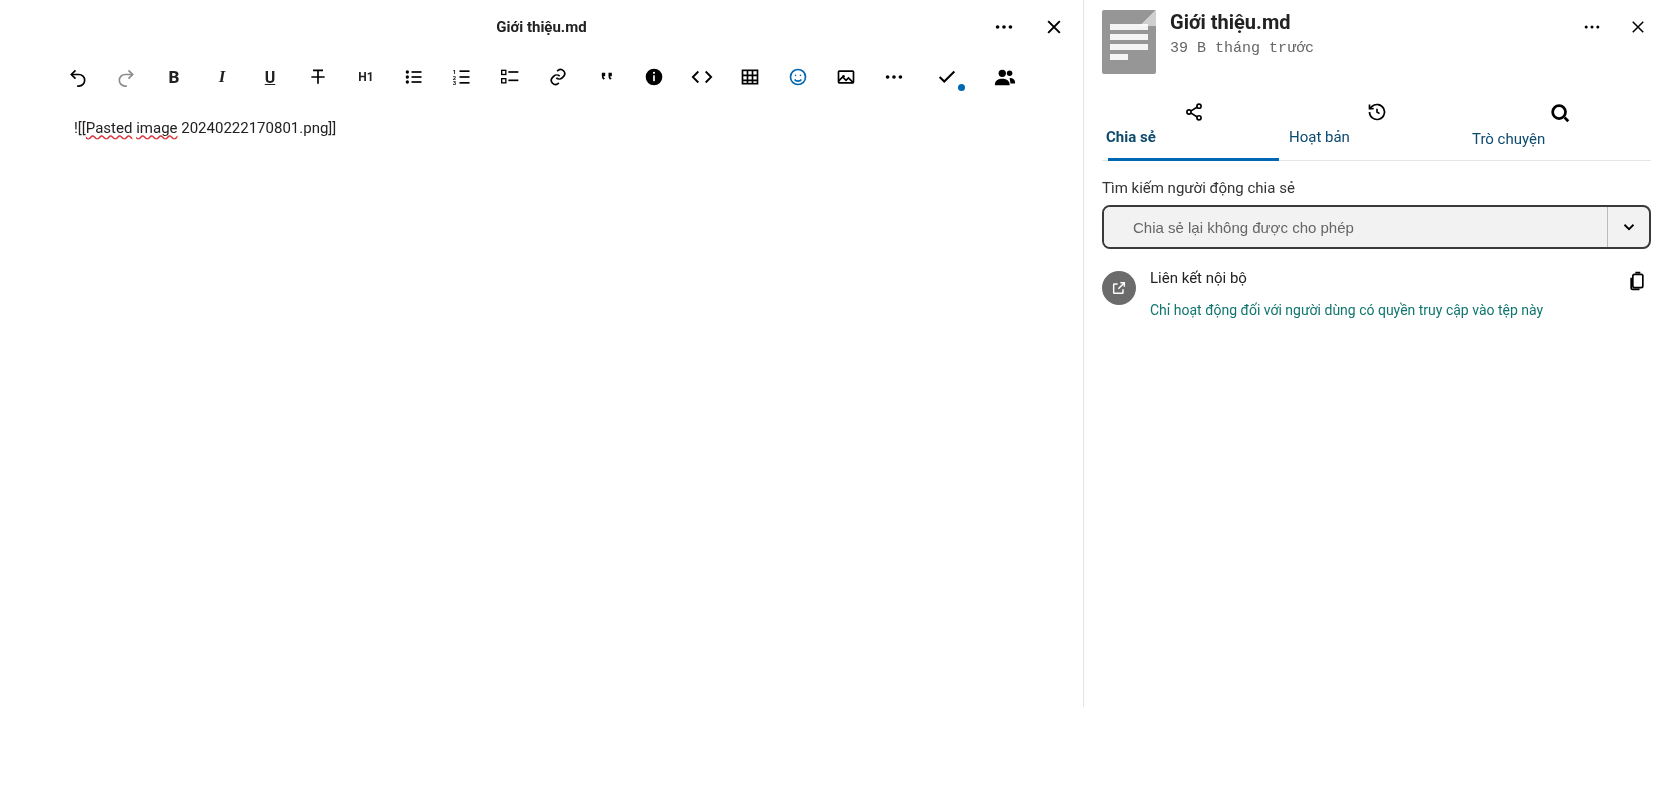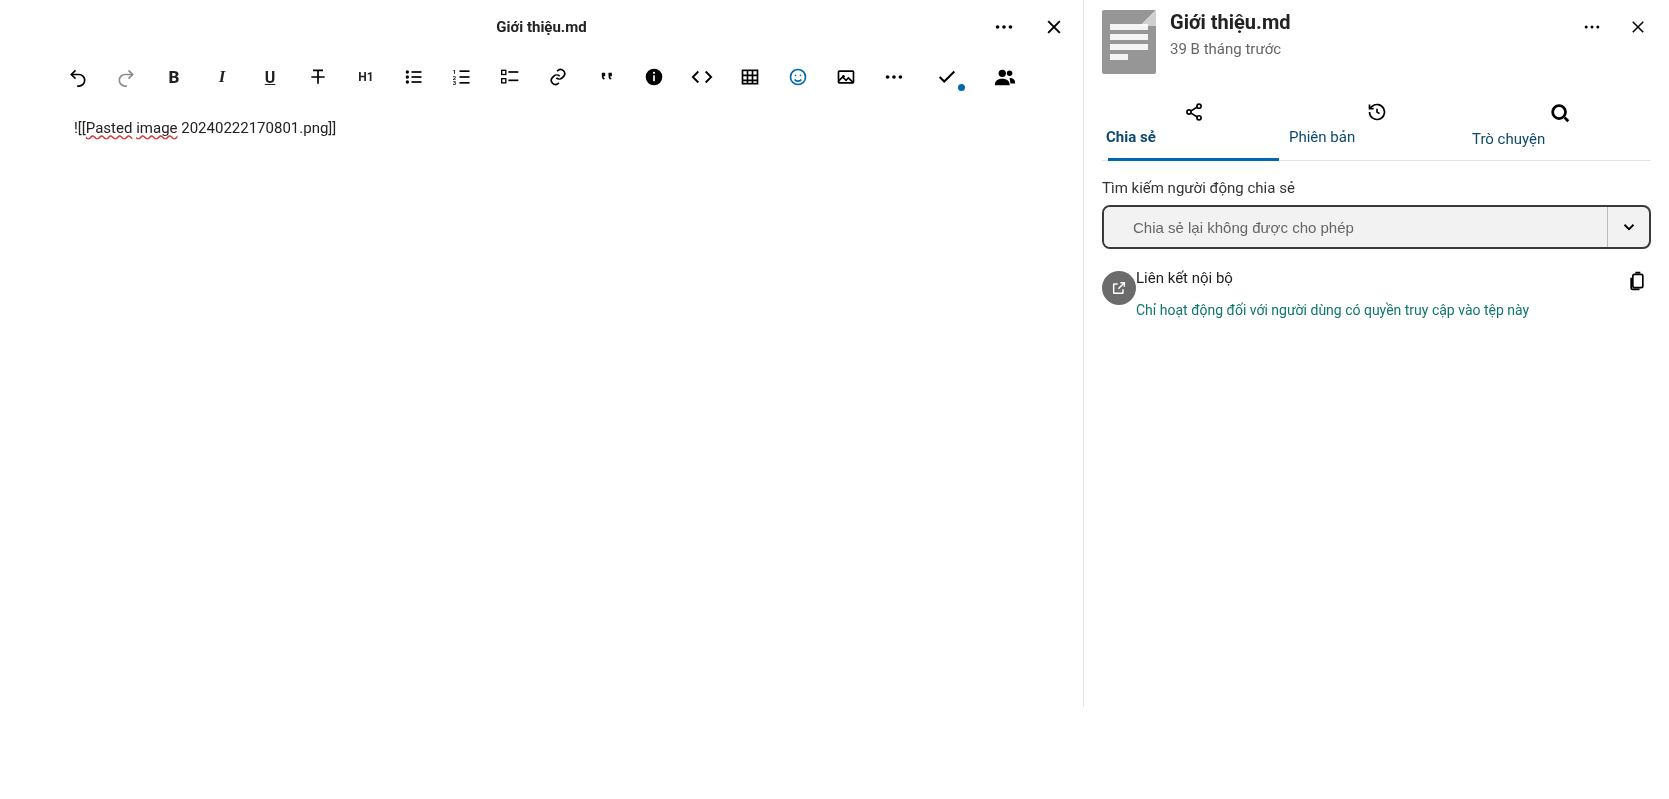--- a/index.html
+++ b/index.html
@@ -17,33 +17,33 @@
   .editor-body { flex: 1; padding: 16px 54px 16px 74px; font-size: 15px; line-height: 1.6; }
   .spell-under { text-decoration: underline wavy #d9363e; text-decoration-skip-ink: none; }
   .divider { width: 1px; background: #e5e5e5; }
   .side-pane { flex: 1; display: flex; flex-direction: column; padding: 10px 18px 0 18px; min-width: 0; }
   .side-header { display: flex; align-items: flex-start; gap: 14px; position: relative; padding-bottom: 14px; }
   .file-icon { width: 54px; height: 64px; background: #969696; border-radius: 2px; position: relative; flex: 0 0 54px; }
   .file-icon::before { content: ""; position: absolute; top: 0; right: 0; width: 16px; height: 16px; background: linear-gradient(135deg, transparent 49%, #cfcfcf 50%); }
   .file-icon::after { content: ""; position: absolute; left: 8px; top: 14px; right: 8px; height: 6px; background: #fff; box-shadow: 0 10px 0 #fff, 0 20px 0 #fff; opacity: .9; }
   .file-icon .short-line { position: absolute; left: 8px; top: 44px; width: 18px; height: 6px; background: #fff; opacity:.9;}
   .side-title { font-weight: 700; font-size: 20px; line-height: 1.2; }
-  .side-sub { color: #666; font-size: 15px; margin-top: 6px; }
+  .side-sub { color: #666; font-size: 15px; margin-top: 6px; font-family: Liberation Mono, monospace; }
   .side-header-actions { position: absolute; right: -6px; top: -2px; display: flex; gap: 8px; }
   .tabs { display: flex; border-bottom: 1px solid #e5e5e5; margin-top: 6px; }
   .tab { flex: 1; text-align: left; padding: 8px 4px 12px 4px; font-size: 15px; color: #0c4a6e; cursor: pointer; position: relative; }
   .tab svg { display: block; margin: 0 auto 6px; }
   .tab.active { font-weight: 700; }
   .tab.active::after { content: ""; position: absolute; left: 6px; right: 6px; bottom: -1px; height: 3px; background: #0068b3; }
   .section-label { font-size: 15px; color: #333; margin: 18px 0 8px; }
   .combo { display: flex; border: 2px solid #3a3a3a; border-radius: 8px; overflow: hidden; height: 44px; background: #f2f2f2; }
   .combo input { flex: 1; border: none; background: #f2f2f2; padding: 0 29px; font-size: 15px; color: #555; outline: none; }
   .combo input::placeholder { color: #666; }
   .combo .chev { width: 42px; border-left: 1px solid #bbb; display: flex; align-items: center; justify-content: center; cursor: pointer; }
-  .link-card { display: flex; margin-top: 20px; align-items: flex-start; }
+  .link-card { display: flex; gap: 14px; margin-top: 20px; align-items: flex-start; }
   .link-badge { width: 34px; height: 34px; border-radius: 50%; background: #6b6b6b; display: flex; align-items: center; justify-content: center; flex: 0 0 34px; margin-top: 2px; }
   .link-texts { flex: 1; }
   .link-title { font-size: 15px; color: #222; }
   .link-desc { font-size: 14px; color: #0f766e; line-height: 1.35; margin-top: 14px; }
   .copy-btn { flex: 0 0 28px; display:flex; align-items:center; justify-content:center; cursor:pointer; margin-top:2px;}
   svg { display:block; }
 </style>
 </head>
 <body>
 
@@ -237,21 +237,21 @@
             <path d="M8 11l8-5M8 13l8 5"></path>
           </svg>
         <span>Chia sẻ</span>
       </div>
       <div class="tab">
         <svg width="20" height="20" viewBox="0 0 24 24" fill="none" stroke="#000" stroke-width="2">
             <path d="M3 12a9 9 0 1 0 3-6.7L3 8"></path>
             <path d="M3 3v5h5"></path>
             <path d="M12 8v4l3 2"></path>
           </svg>
-        <span>Phiên bản</span>
+        <span>Hoạt bản</span>
       </div>
       <div class="tab">
         <svg width="22" height="22" viewBox="0 0 24 24" fill="none" stroke="#000" stroke-width="3">
             <circle cx="11" cy="11" r="7"></circle>
             <path d="M21 21l-4-4"></path>
           </svg>
         <span>Trò chuyện</span>
       </div>
     </div>
 

